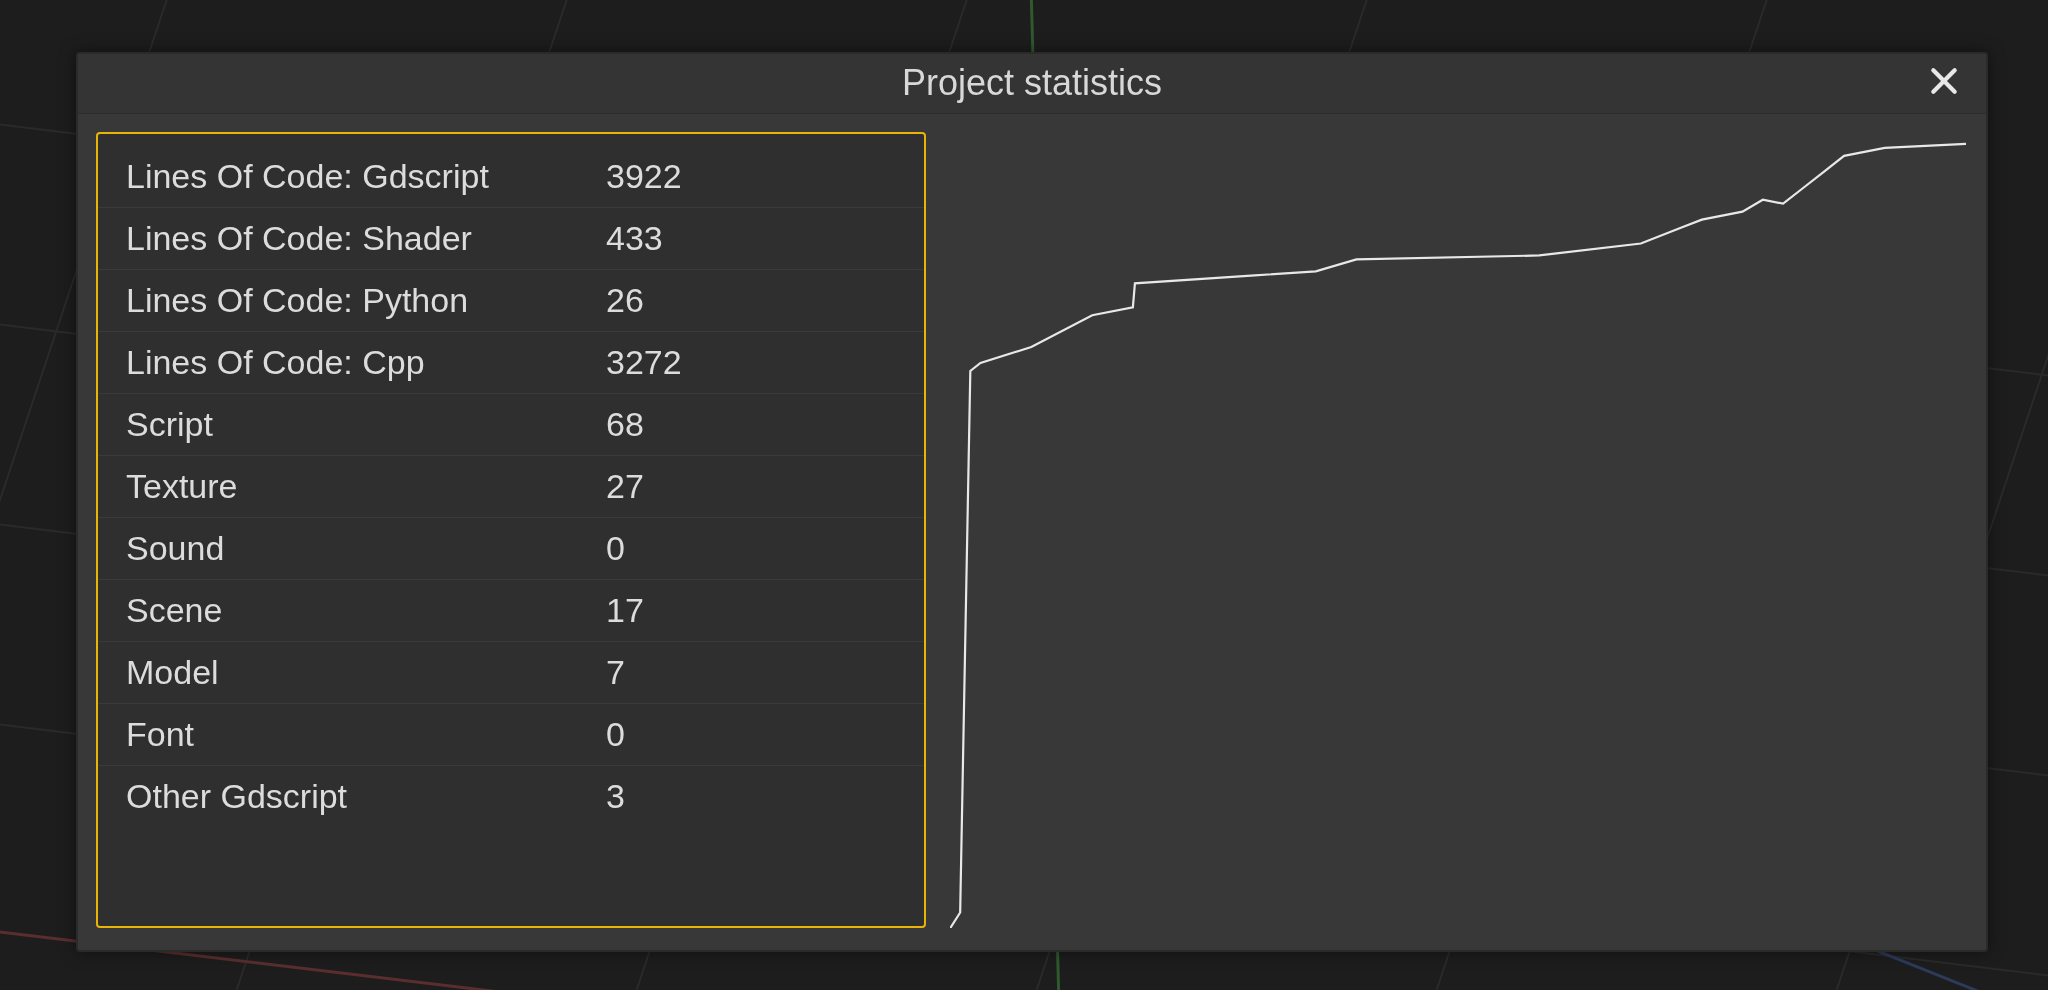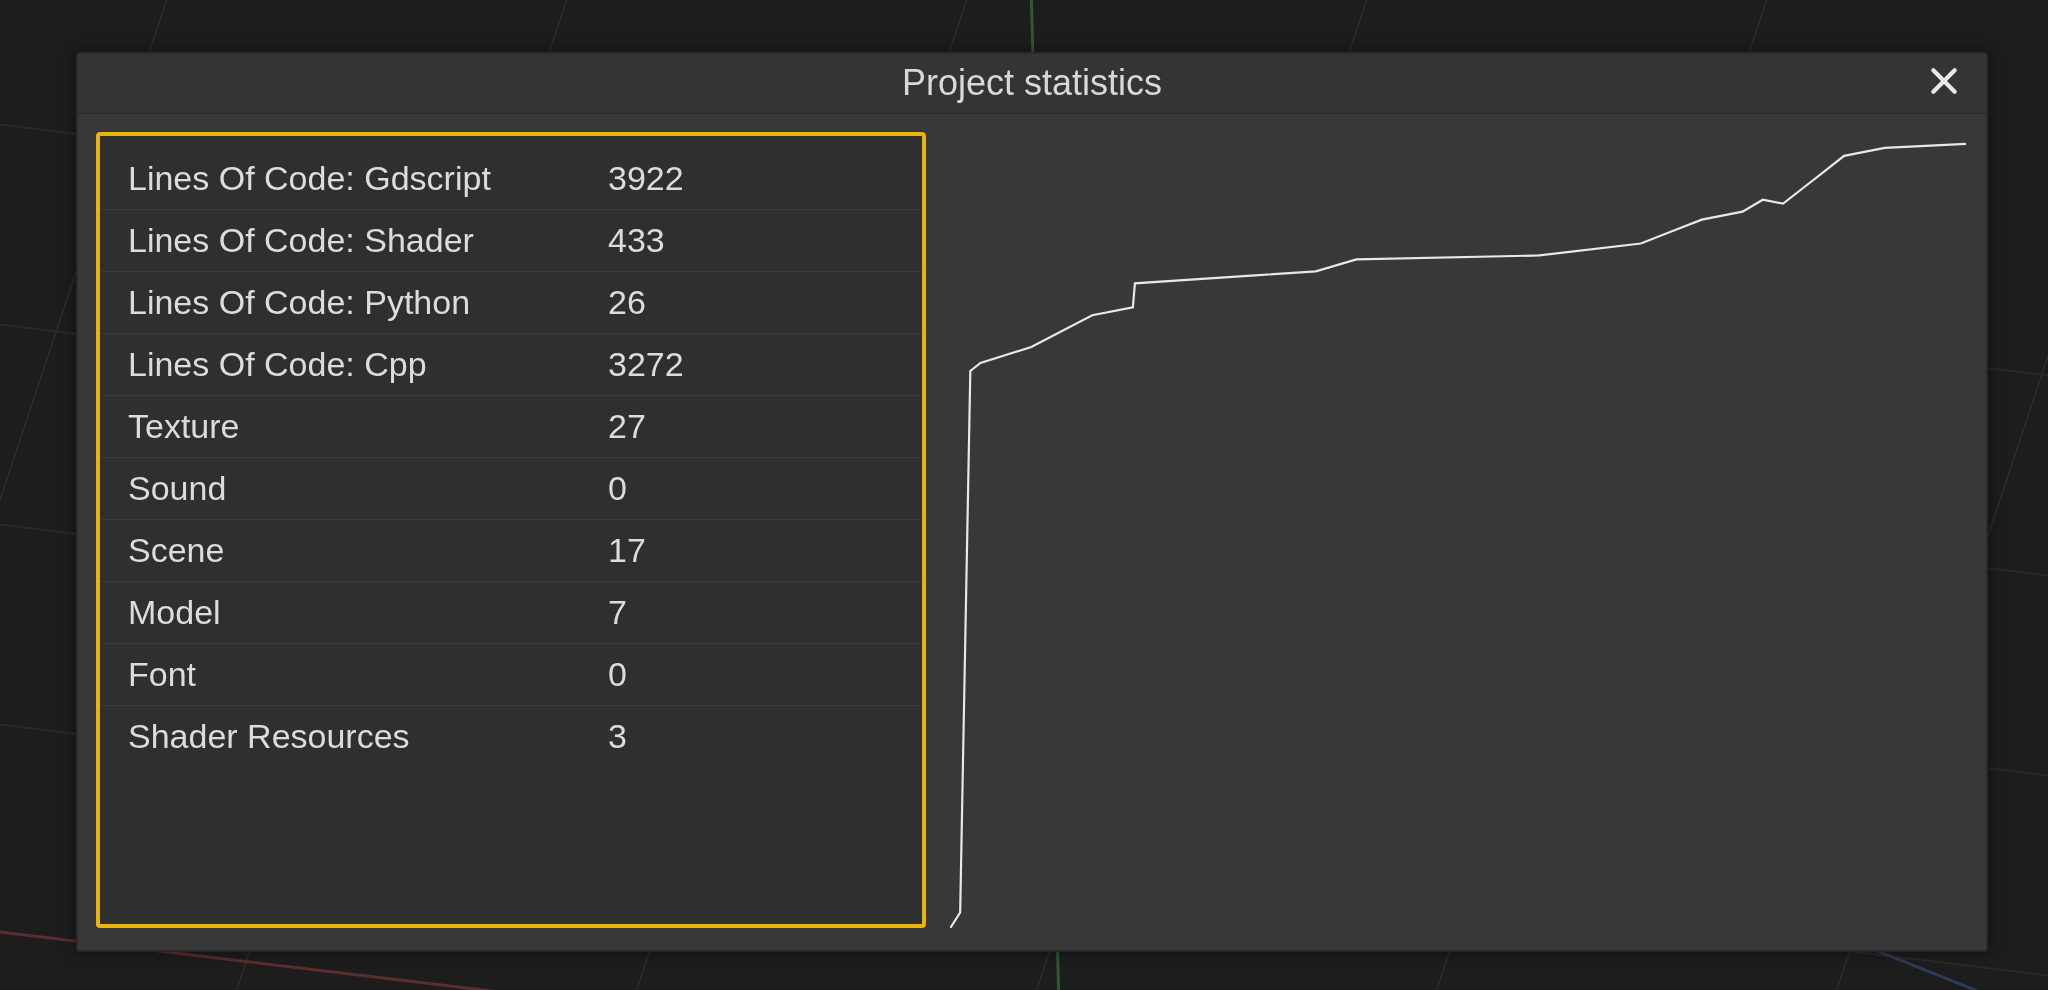--- a/index.html
+++ b/index.html
@@ -62,21 +62,21 @@
 
   .body {
     flex: 1;
     display: flex;
     gap: 24px;
     padding: 18px 20px 22px 18px;
   }
   .stats-box {
     width: 830px;
     background: #2f2f2f;
-    border: 4px solid #eab308;
+    border: 2px solid #eab308;
     border-radius: 4px;
     padding: 12px 0 12px 0;
   }
   .row {
     display: flex;
     align-items: center;
     height: 62px;
     padding: 0 24px 0 28px;
     border-bottom: 1px solid #3a3a3a;
     color: #dcdcdc;
@@ -143,41 +143,45 @@
         </div>
       <div class="row">
           <span class="label">Lines Of Code: Python</span>
           <span class="value">26</span>
         </div>
       <div class="row">
           <span class="label">Lines Of Code: Cpp</span>
           <span class="value">3272</span>
         </div>
       <div class="row">
+          <span class="label">Script</span>
+          <span class="value">68</span>
+        </div>
+      <div class="row">
           <span class="label">Texture</span>
           <span class="value">27</span>
         </div>
       <div class="row">
           <span class="label">Sound</span>
           <span class="value">0</span>
         </div>
       <div class="row">
           <span class="label">Scene</span>
           <span class="value">17</span>
         </div>
       <div class="row">
           <span class="label">Model</span>
           <span class="value">7</span>
         </div>
       <div class="row">
           <span class="label">Font</span>
           <span class="value">0</span>
         </div>
       <div class="row">
-          <span class="label">Shader Resources</span>
+          <span class="label">Other Gdscript</span>
           <span class="value">3</span>
         </div>
     </div>
     <div class="chart">
       <svg id="chart-svg" viewBox="0 0 1000 780" preserveAspectRatio="none">
           <path d="M0.0 780.0 L10.0 764.4 L20.0 234.0 L30.0 226.2 L80.0 210.6 L140.0 179.4 L180.0 171.6 L182.0 148.2 L300.0 140.4 L360.0 136.5 L400.0 124.8 L580.0 120.9 L680.0 109.2 L720.0 93.6 L740.0 85.8 L780.0 78.0 L800.0 66.3 L820.0 70.2 L840.0 54.6 L860.0 39.0 L880.0 23.4 L920.0 15.6 L1000.0 11.7 " fill="none" stroke="#e8e8e8" stroke-width="2.2" vector-effect="non-scaling-stroke"></path>
         </svg>
     </div>
   </div>
 </div>

